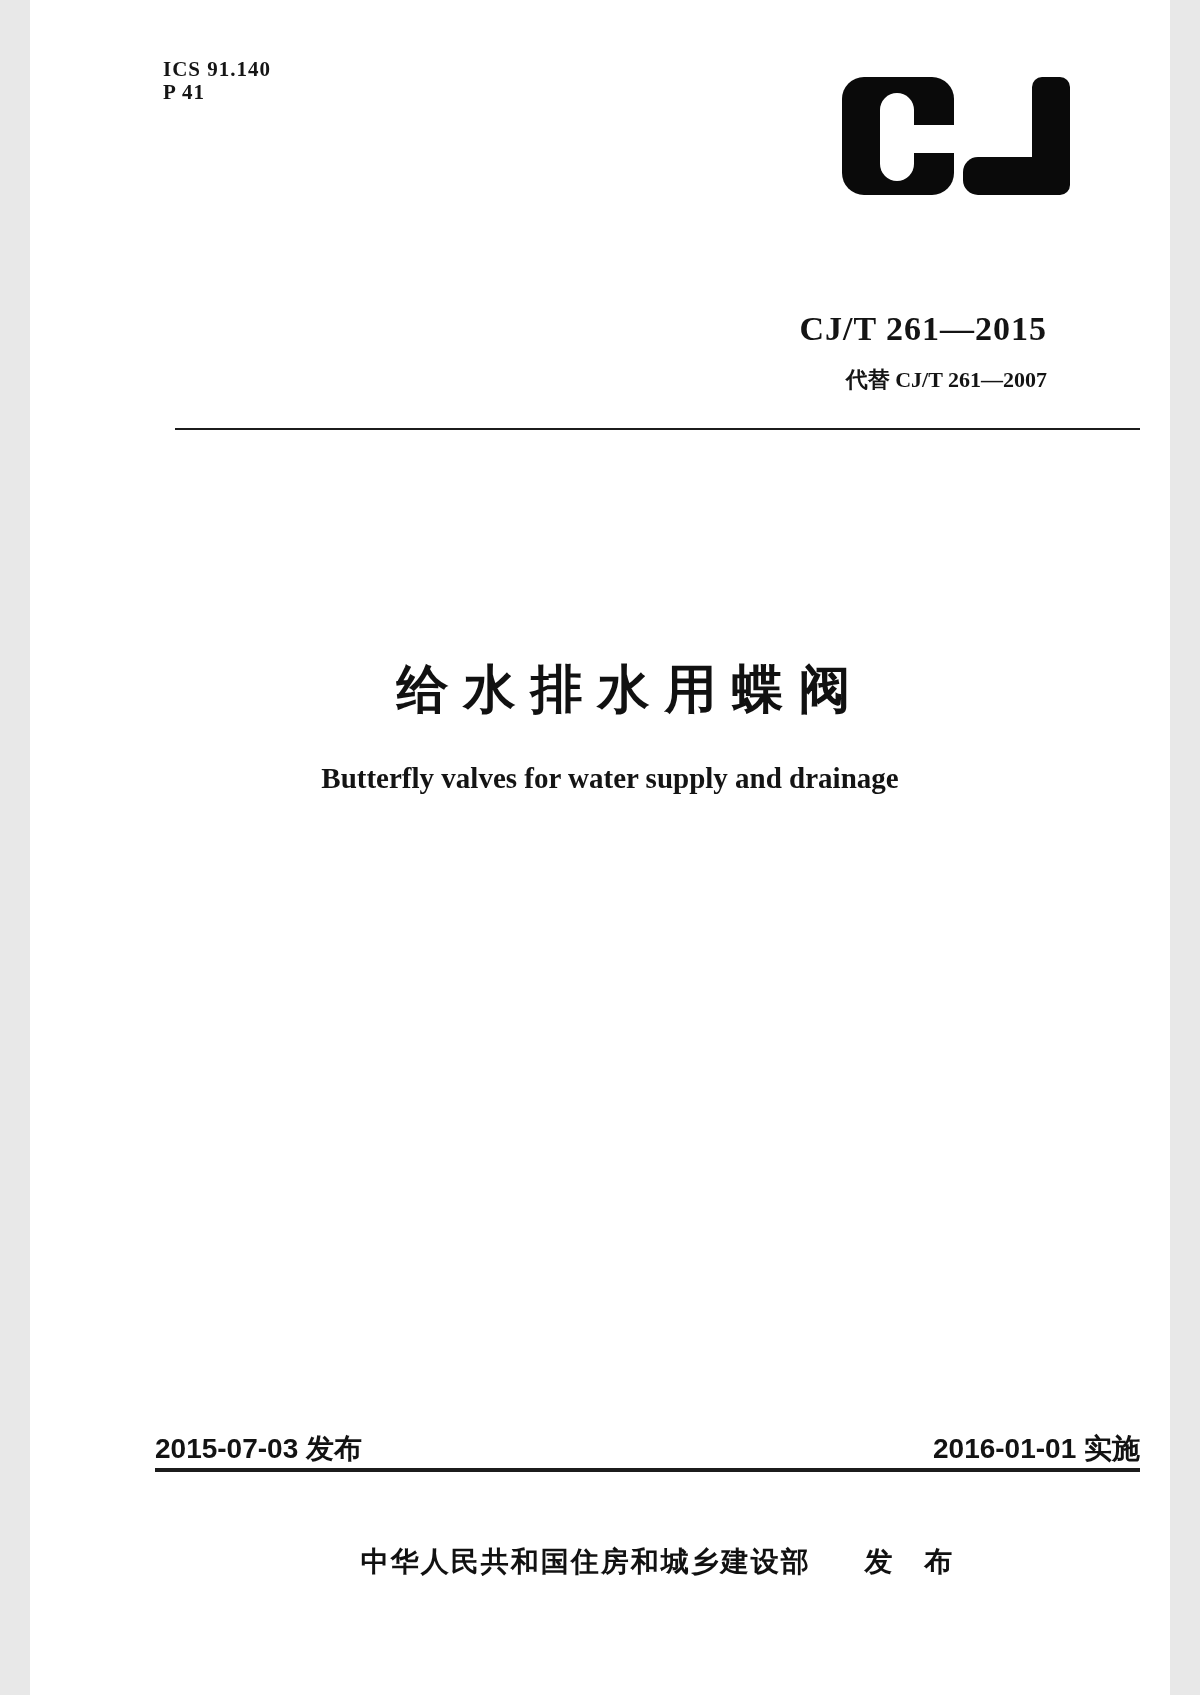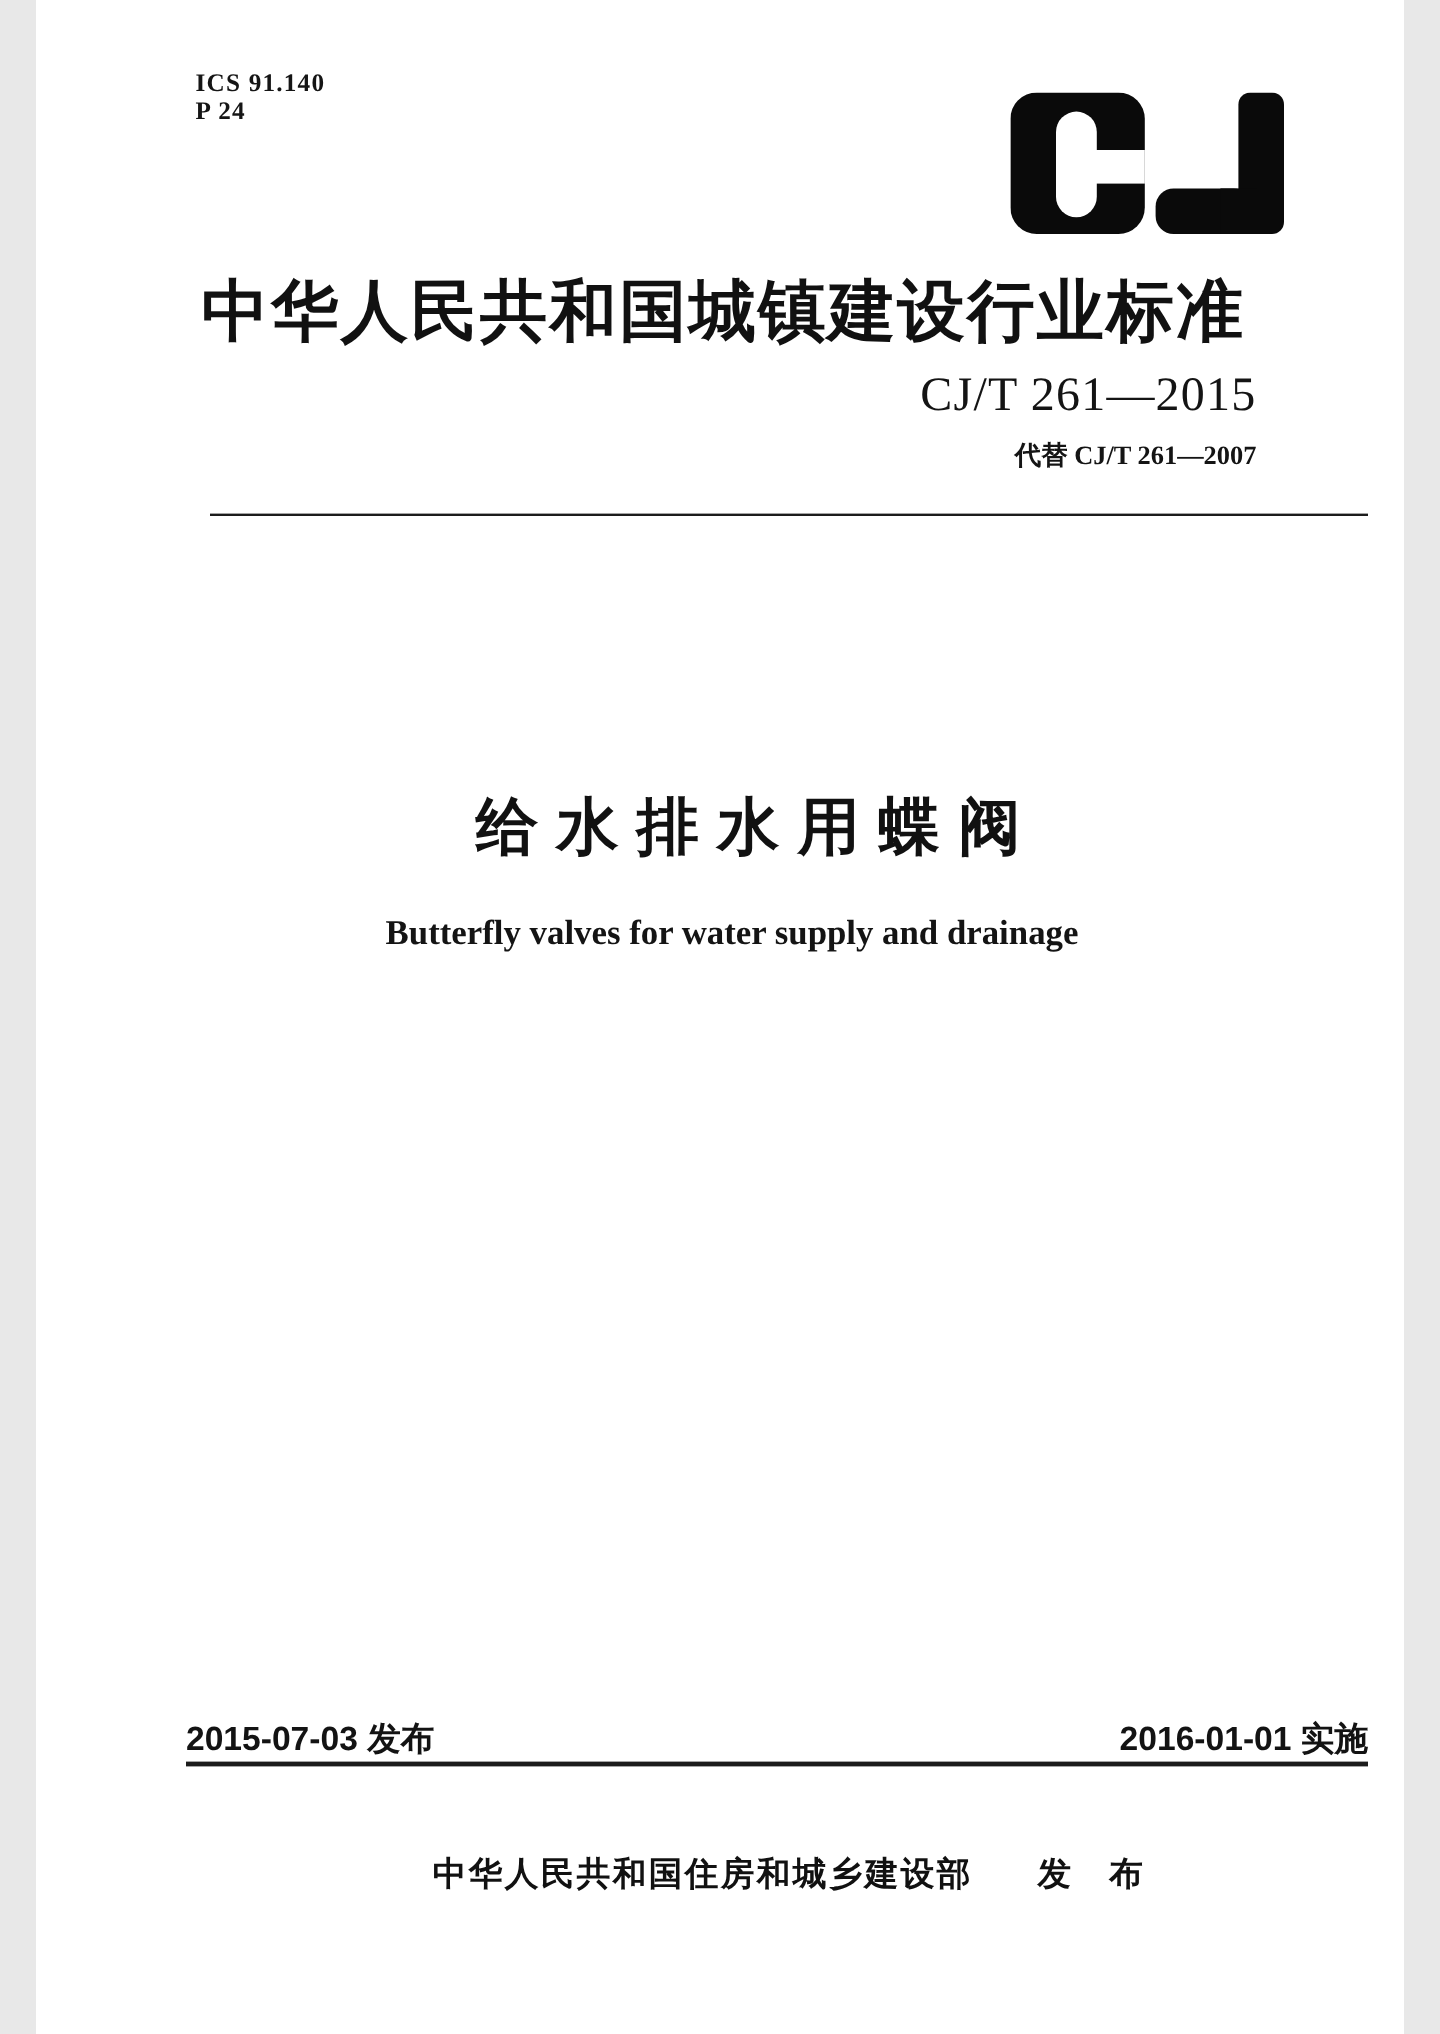--- a/index.html
+++ b/index.html
@@ -51,22 +51,22 @@
   }
   .std-num {
     position: absolute;
     right: 123px; 
     top: 312px;
     text-align: right;
     font-family: "Liberation Serif", serif;
     color: #141414;
   }
   .std-num .number {
-    font-weight: normal;
-    font-size: 40px;
+    font-weight: bold;
+    font-size: 34px;
     line-height: 34px;
     letter-spacing: 1px;
   }
   .std-num .replaces {
     font-weight: bold;
     font-size: 22px;
     line-height: 28px;
     margin-top: 20px;
   }
   .rule {
@@ -150,37 +150,36 @@
     letter-spacing: 12px;
   }
 </style>
 </head>
 <body>
 
 <div class="page">
 
   <div class="ics-block">
     <div>ICS 91.140</div>
-    <div>P 24</div>
+    <div>P 41</div>
   </div>
 
   <div class="logo" aria-label="CJ">
     <svg width="228" height="118" viewBox="0 0 228 118" xmlns="http://www.w3.org/2000/svg">
 
       <rect x="0" y="0" width="112" height="118" rx="22" fill="#0a0a0a"></rect>
       <rect x="38" y="16" width="34" height="88" rx="17" fill="#ffffff"></rect>
       <rect x="58" y="48" width="54" height="28" fill="#ffffff"></rect>
 
       <rect x="190" y="0" width="38" height="118" rx="10" fill="#0a0a0a"></rect>
       <rect x="121" y="80" width="80" height="38" rx="15" fill="#0a0a0a"></rect>
       <rect x="175" y="80" width="30" height="38" fill="#0a0a0a"></rect>
     </svg>
   </div>
 
-  <h1 class="std-type">中华人民共和国城镇建设行业标准</h1>
 
   <div class="std-num">
     <div class="number">CJ/T 261—2015</div>
     <div class="replaces">代替 CJ/T 261—2007</div>
   </div>
 
   <div class="rule thin"></div>
 
   <div class="title-cn">给水排水用蝶阀</div>
   <div class="title-en">Butterfly valves for water supply and drainage</div>

